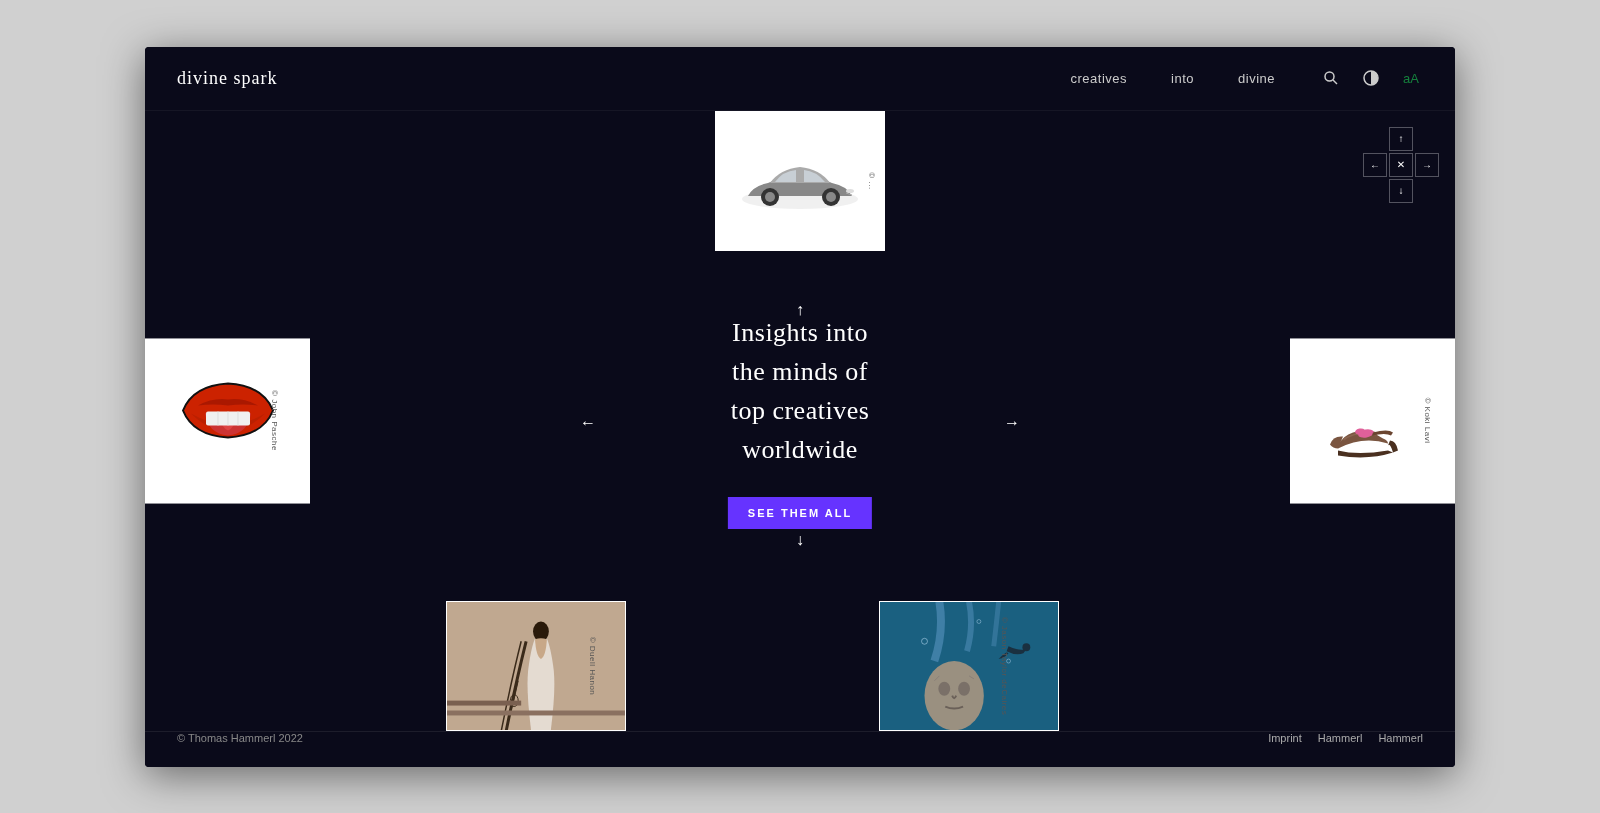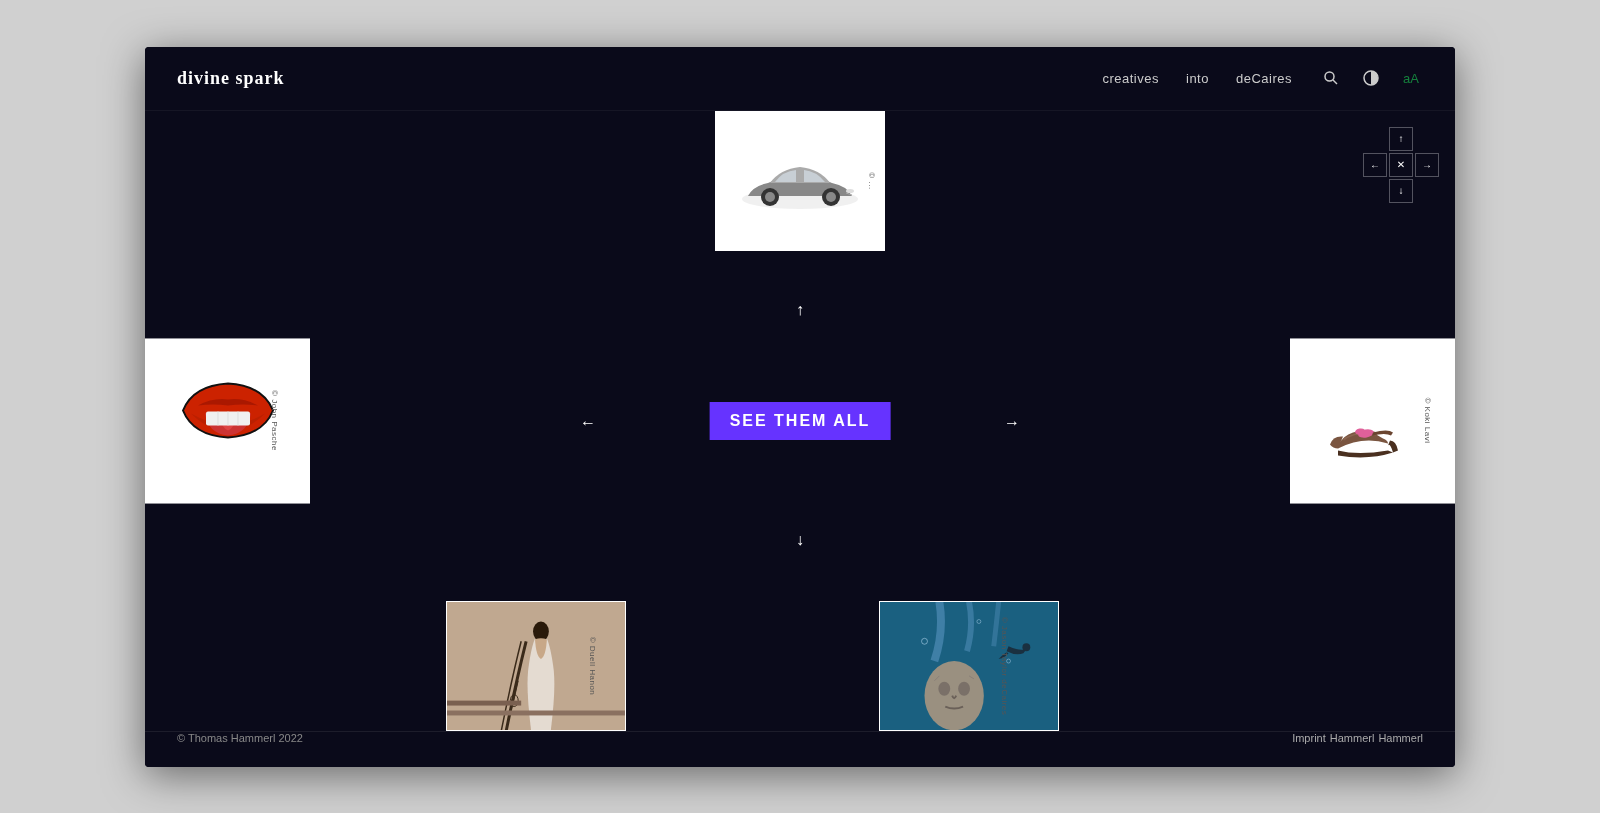--- a/index.html
+++ b/index.html
@@ -37,27 +37,27 @@
       border-bottom: 1px solid rgba(255,255,255,0.05);
       position: relative;
       z-index: 10;
     }
 
     .nav-logo {
       color: #ffffff;
       font-size: 18px;
       font-family: 'Georgia', serif;
       letter-spacing: 1px;
-      font-weight: 700;
+      font-weight: 400;
     }
 
     .nav-links {
       display: flex;
       align-items: center;
-      gap: 27px;
+      gap: 44px;
     }
 
     .nav-link {
       color: #cccccc;
       font-size: 13px;
       font-family: Arial, sans-serif;
       font-weight: 300;
       letter-spacing: 0.5px;
       cursor: pointer;
     }
@@ -133,21 +133,21 @@
       font-weight: 300;
       font-family: 'Georgia', serif;
       line-height: 1.5;
       letter-spacing: 0.5px;
       margin-bottom: 28px;
     }
 
     .cta-button {
       background: #6633ff;
       color: #ffffff;
-      font-size: 16px;
+      font-size: 11px;
       font-family: Arial, sans-serif;
       font-weight: 700;
       letter-spacing: 2px;
       padding: 10px 20px;
       cursor: pointer;
       border: none;
       display: inline-block;
     }
 
     
@@ -317,41 +317,41 @@
     }
 
     .footer-left {
       color: #888;
       font-size: 11px;
       font-family: Arial, sans-serif;
     }
 
     .footer-right {
       display: flex;
-      gap: 4px;
+      gap: 16px;
     }
 
     .footer-link {
       color: #aaa;
       font-size: 11px;
       font-family: Arial, sans-serif;
       cursor: pointer;
     }
   </style>
 </head>
 <body>
 
 <div class="browser-window">
 
   <nav class="nav">
     <div class="nav-logo">divine spark</div>
     <div class="nav-links">
       <span class="nav-link">creatives</span>
       <span class="nav-link">into</span>
-      <span class="nav-link">deCaires</span>
+      <span class="nav-link">divine</span>
       <div class="nav-icons">
         <span class="nav-icon-btn">
           <svg width="16" height="16" viewBox="0 0 16 16" fill="none">
             <circle cx="6.5" cy="6.5" r="4.5" stroke="#ccc" stroke-width="1.5"></circle>
             <line x1="10" y1="10" x2="14" y2="14" stroke="#ccc" stroke-width="1.5"></line>
           </svg>
         </span>
         <span class="nav-icon-btn">
           <svg width="18" height="18" viewBox="0 0 18 18">
             <circle cx="9" cy="9" r="7" stroke="#ccc" stroke-width="1.5" fill="none"></circle>
@@ -513,20 +513,26 @@
             <path d="M128 51 Q122 55 120 58 L124 57 Q127 55 130 52 Z" fill="#1a3040"></path>
           </svg>
         </div>
         <span class="credit">© Jason Taylor deCaires</span>
       </div>
     </div>
 
     <div class="arrow-up">↑</div>
 
     <div class="center-text">
+      <h1>
+        <span>Insights into</span><br>
+        <span>the minds of</span><br>
+        <span>top creatives</span><br>
+        <span>worldwide</span>
+      </h1>
       <button class="cta-button">SEE THEM ALL</button>
     </div>
 
     <div class="arrow-down">↓</div>
     <div class="arrow-left">←</div>
     <div class="arrow-right">→</div>
 
   </div>
 
   <footer class="footer">

